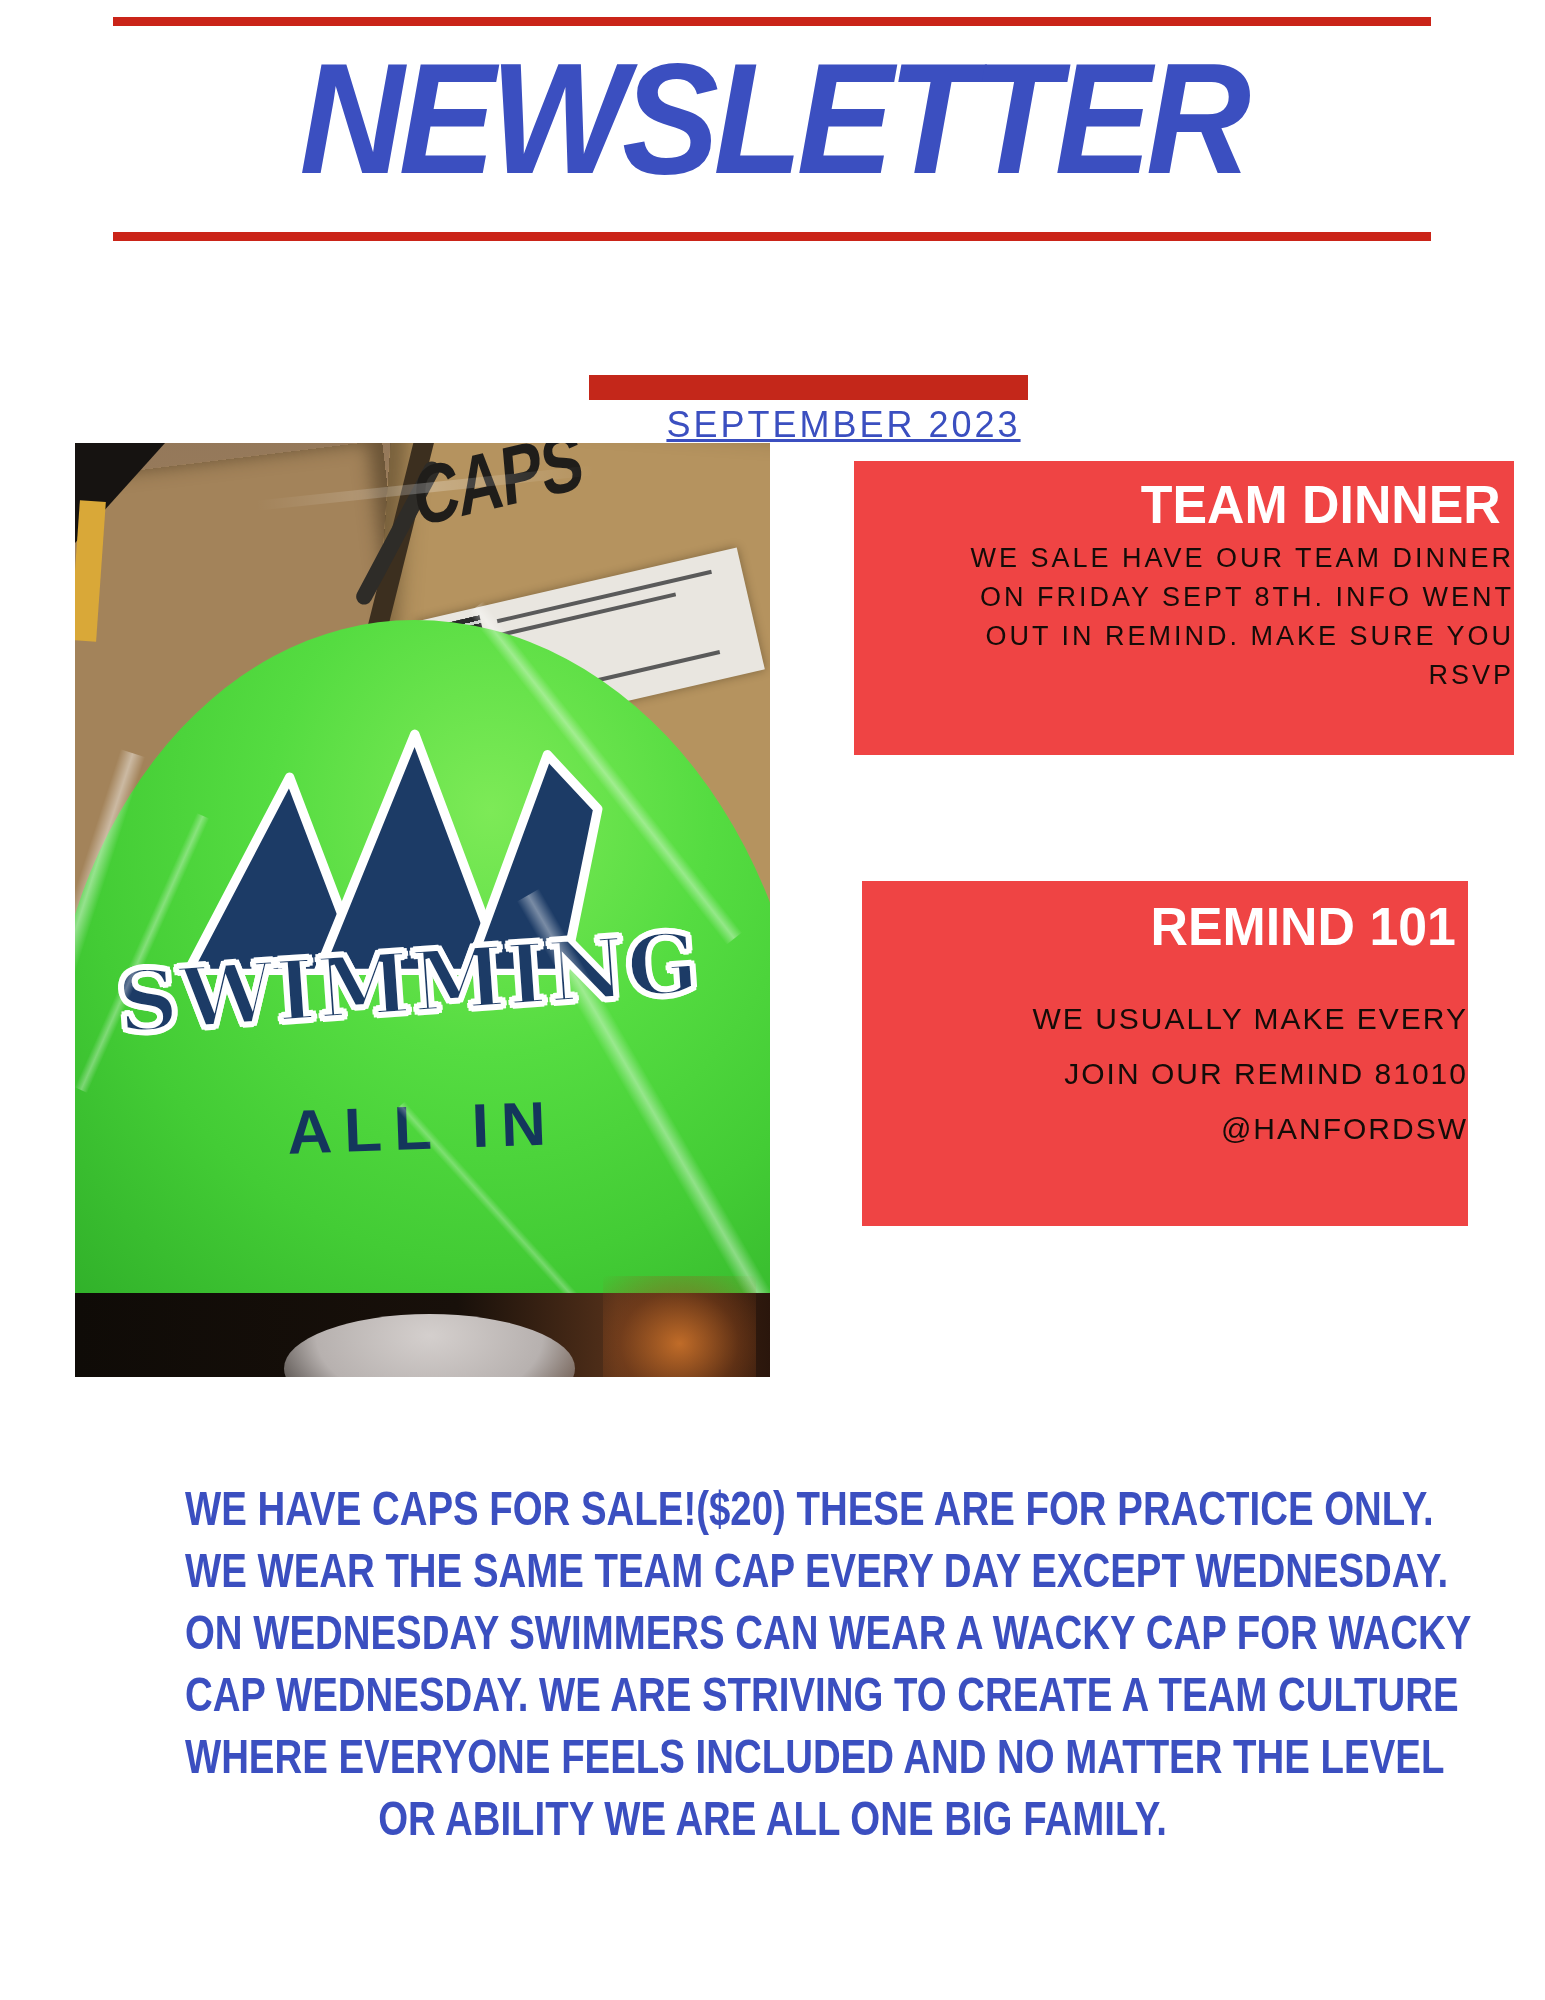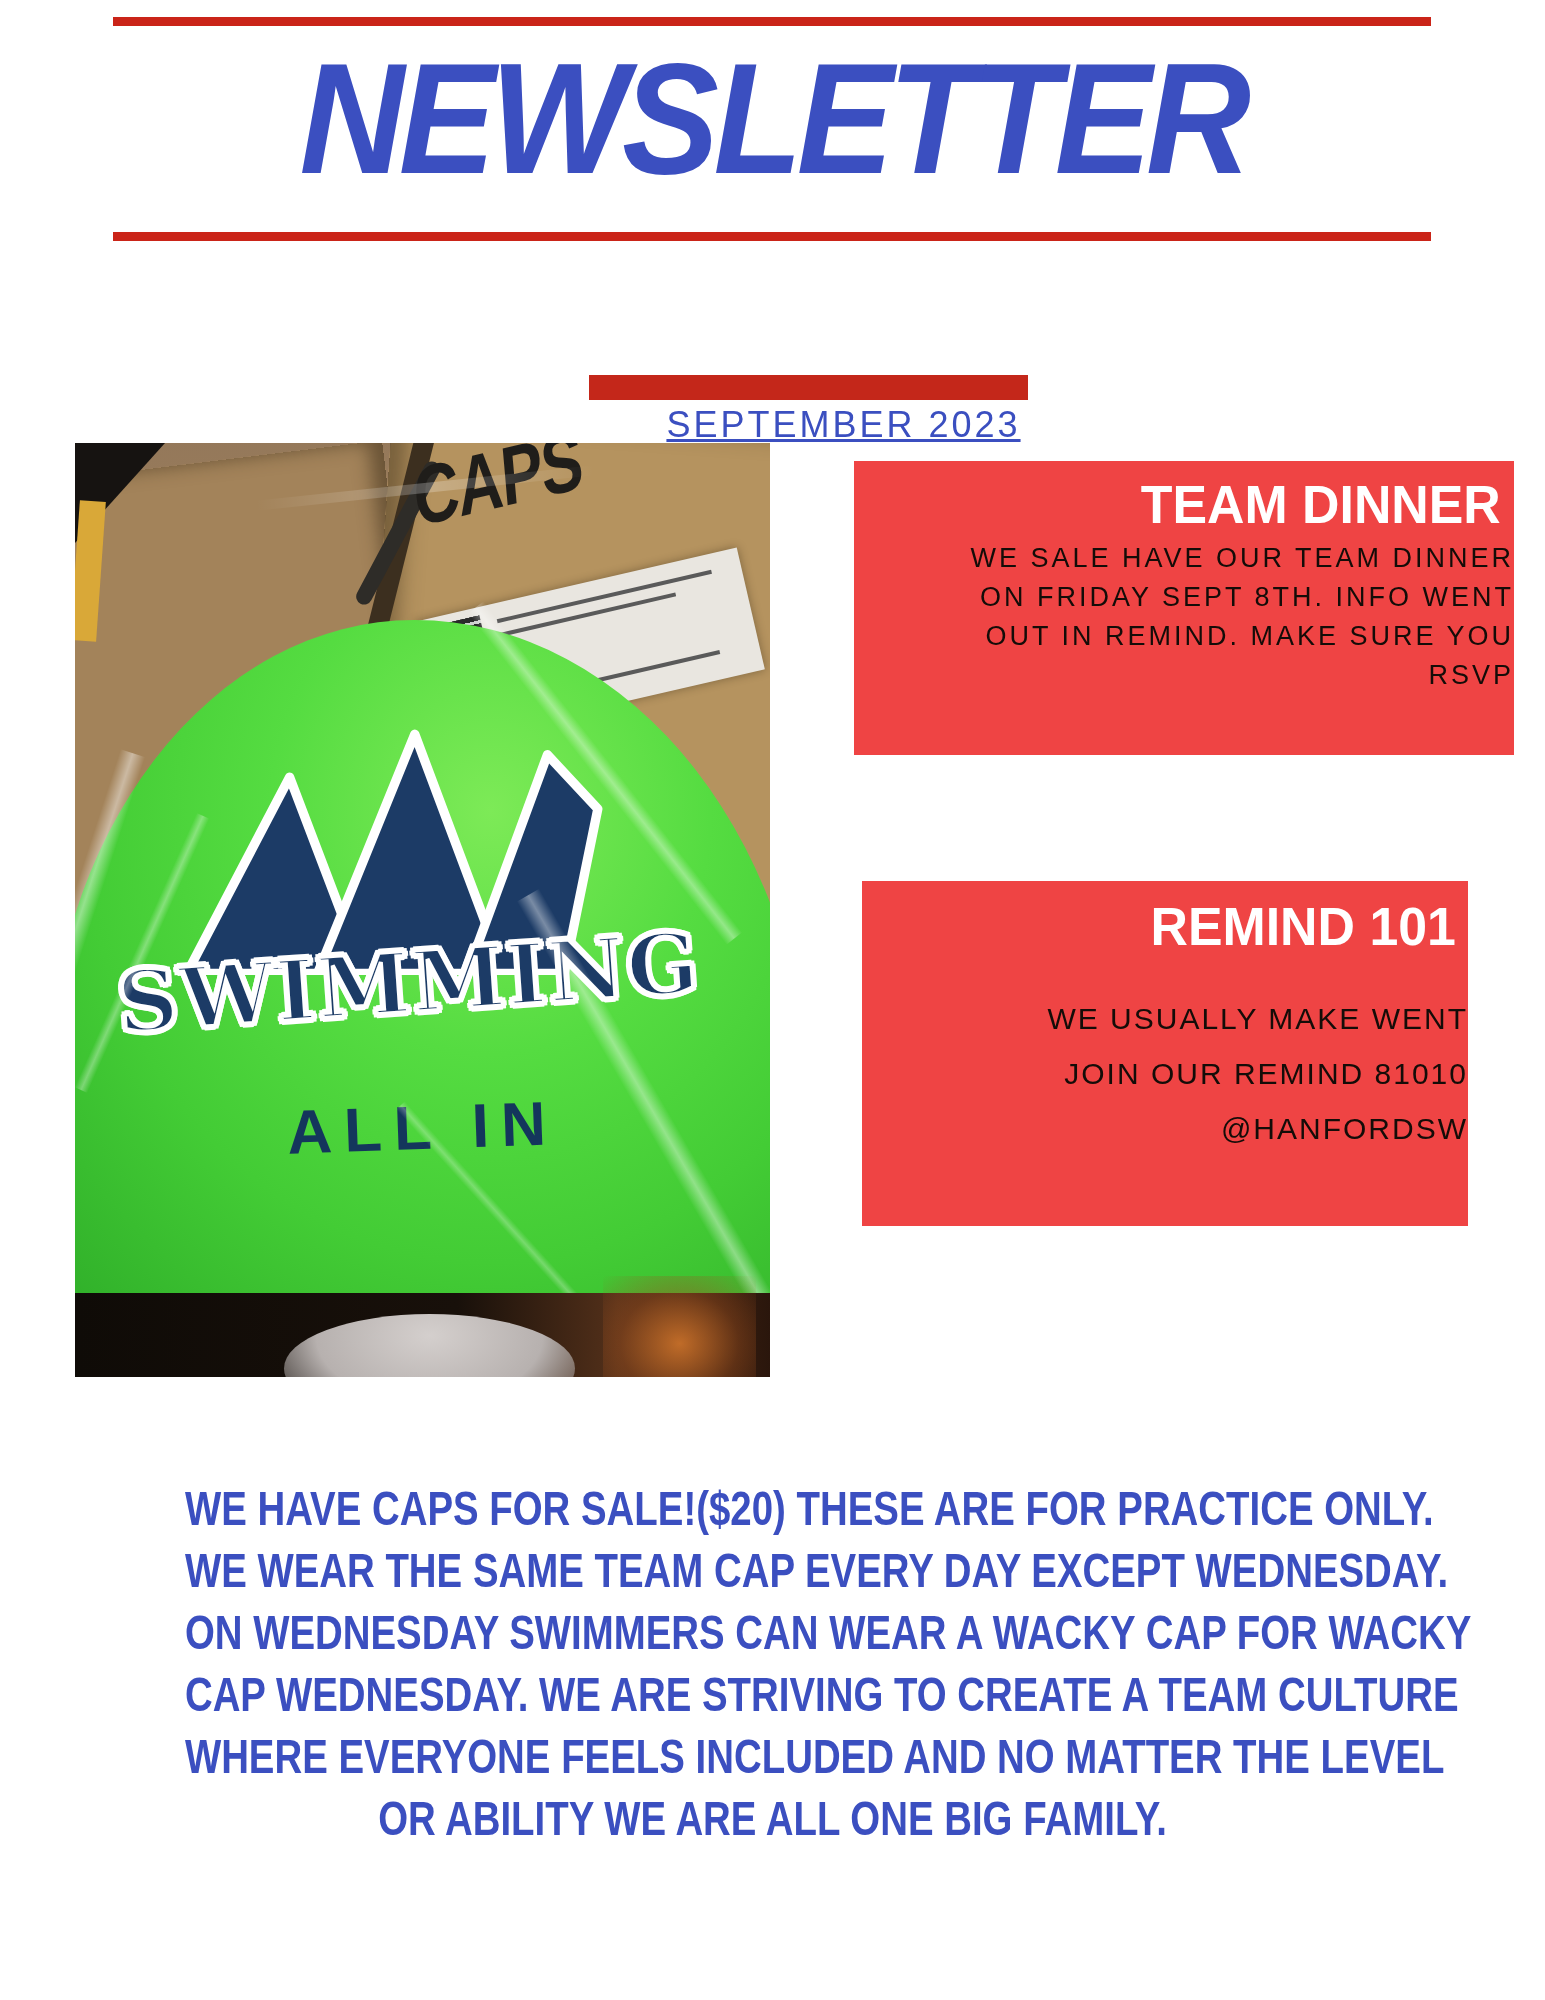--- a/index.html
+++ b/index.html
@@ -151,21 +151,21 @@
       <div class="bodyline">WE SALE HAVE OUR TEAM DINNER</div>
       <div class="bodyline">ON FRIDAY SEPT 8TH. INFO WENT</div>
       <div class="bodyline">OUT IN REMIND. MAKE SURE YOU</div>
       <div class="bodyline">RSVP</div>
     </div>
   </section>
 
   <section class="redbox box-remind">
     <h2>REMIND 101</h2>
     <div class="body">
-      <div class="bodyline">WE USUALLY MAKE WENT</div>
+      <div class="bodyline">WE USUALLY MAKE EVERY</div>
       <div class="bodyline">JOIN OUR REMIND 81010</div>
       <div class="bodyline">@HANFORDSW</div>
     </div>
   </section>
 
   <div class="footer">
     <div class="fline">WE HAVE CAPS FOR SALE!($20) THESE ARE FOR PRACTICE ONLY.</div>
     <div class="fline">WE WEAR THE SAME TEAM CAP EVERY DAY EXCEPT WEDNESDAY.</div>
     <div class="fline">ON WEDNESDAY SWIMMERS CAN WEAR A WACKY CAP FOR WACKY</div>
     <div class="fline">CAP WEDNESDAY. WE ARE STRIVING TO CREATE A TEAM CULTURE</div>

